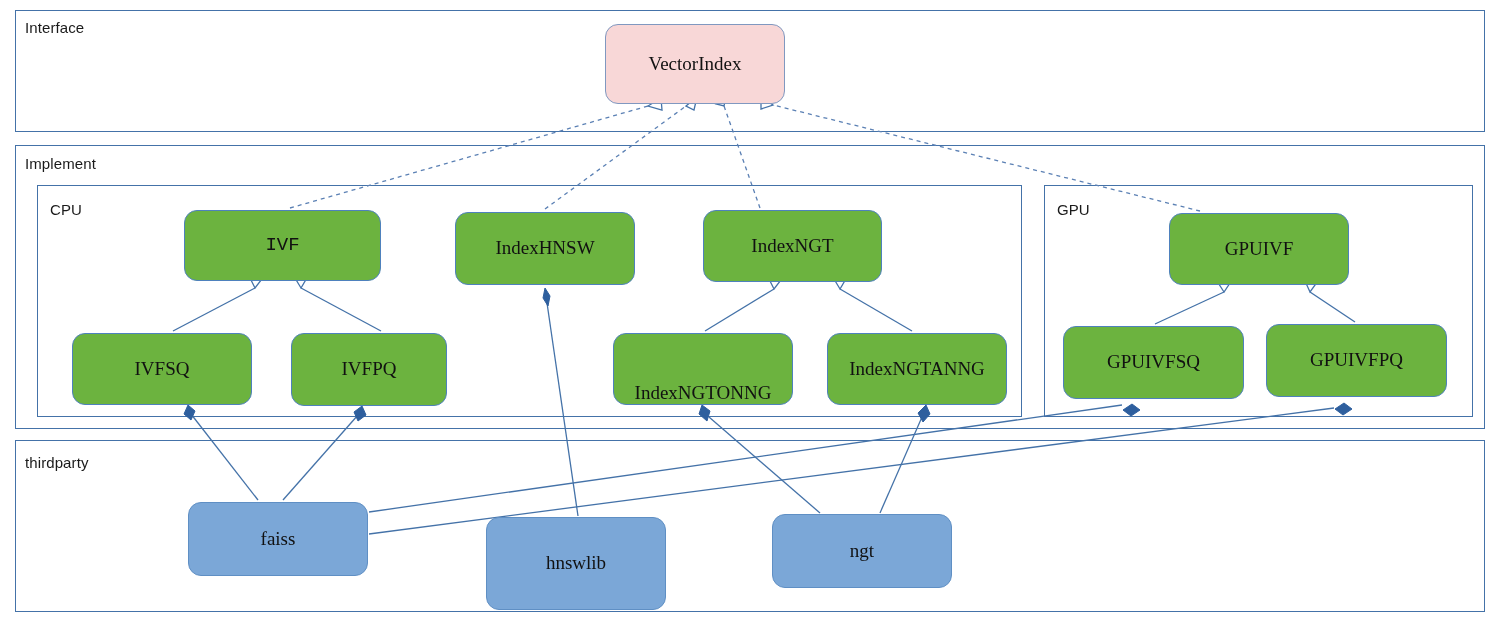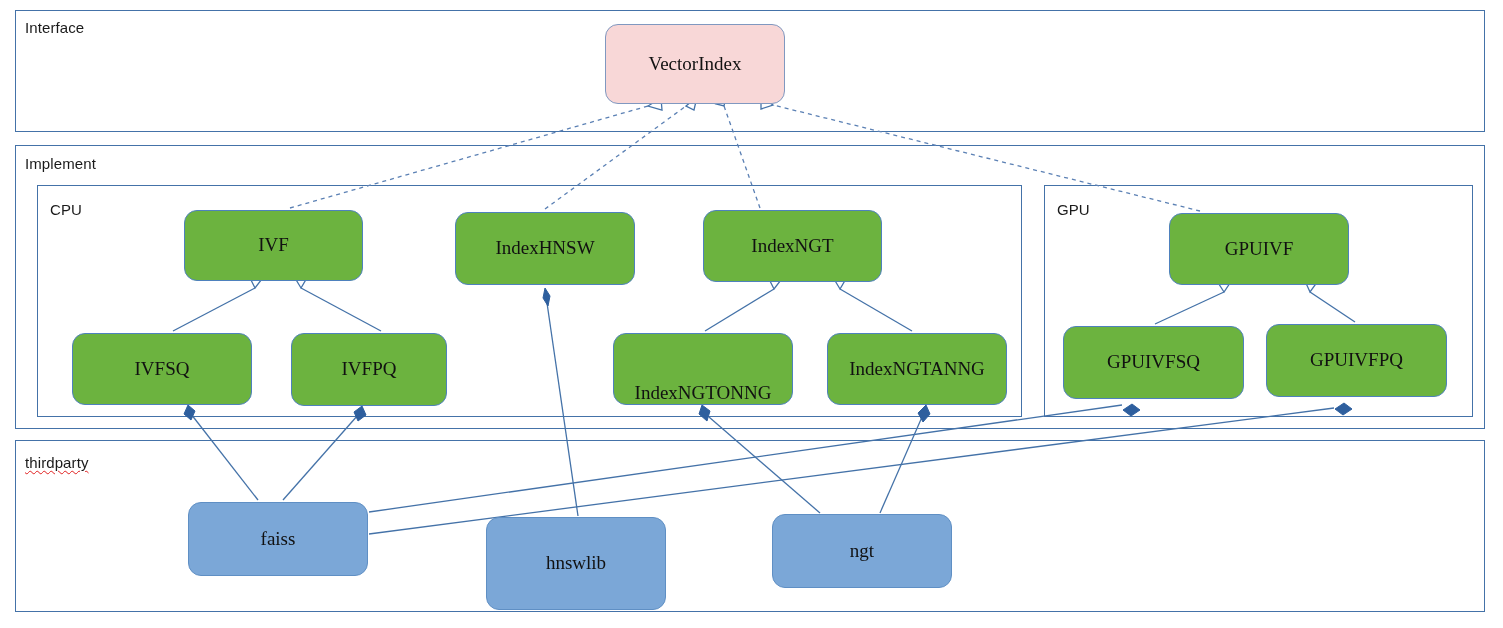--- a/index.html
+++ b/index.html
@@ -26,21 +26,20 @@
   }
   .group-label {
     position: absolute;
     font-family: "Liberation Sans", sans-serif;
     font-size: 15px;
     color: #1a1a1a;
     white-space: nowrap;
     letter-spacing: 0.1px;
   }
   .group-label.misspelled {
-    text-decoration: underline;
     text-decoration-color: #e02020;
     text-decoration-style: wavy;
     text-decoration-thickness: 1px;
     text-underline-offset: 2px;
   }
 
   
   .subgroup {
     position: absolute;
     box-sizing: border-box;
@@ -199,21 +198,21 @@
   <div class="subgroup" id="sg-cpu" style="left: 37px; top: 185px; width: 985px; height: 232px;"></div>
   <div class="group-label" id="sgl-cpu" style="left: 50px; top: 201px;">CPU</div>
 
   <div class="subgroup" id="sg-gpu" style="left: 1044px; top: 185px; width: 429px; height: 232px;"></div>
   <div class="group-label" id="sgl-gpu" style="left: 1057px; top: 201px;">GPU</div>
 
   <div id="node-layer">
       <div class="node iface" style="left: 605px; top: 24px; width: 180px; height: 80px;">
         <span>VectorIndex</span>
       </div>
-      <div class="node impl" style="left: 184px; top: 210px; width: 179px; height: 71px;">
+      <div class="node impl" style="left: 184px; top: 210px; width: 197px; height: 71px; font-family: Liberation Mono, monospace;">
         <span>IVF</span>
       </div>
       <div class="node impl" style="left: 455px; top: 212px; width: 180px; height: 73px;">
         <span>IndexHNSW</span>
       </div>
       <div class="node impl" style="left: 703px; top: 210px; width: 179px; height: 72px;">
         <span>IndexNGT</span>
       </div>
       <div class="node impl" style="left: 1169px; top: 213px; width: 180px; height: 72px;">
         <span>GPUIVF</span>

